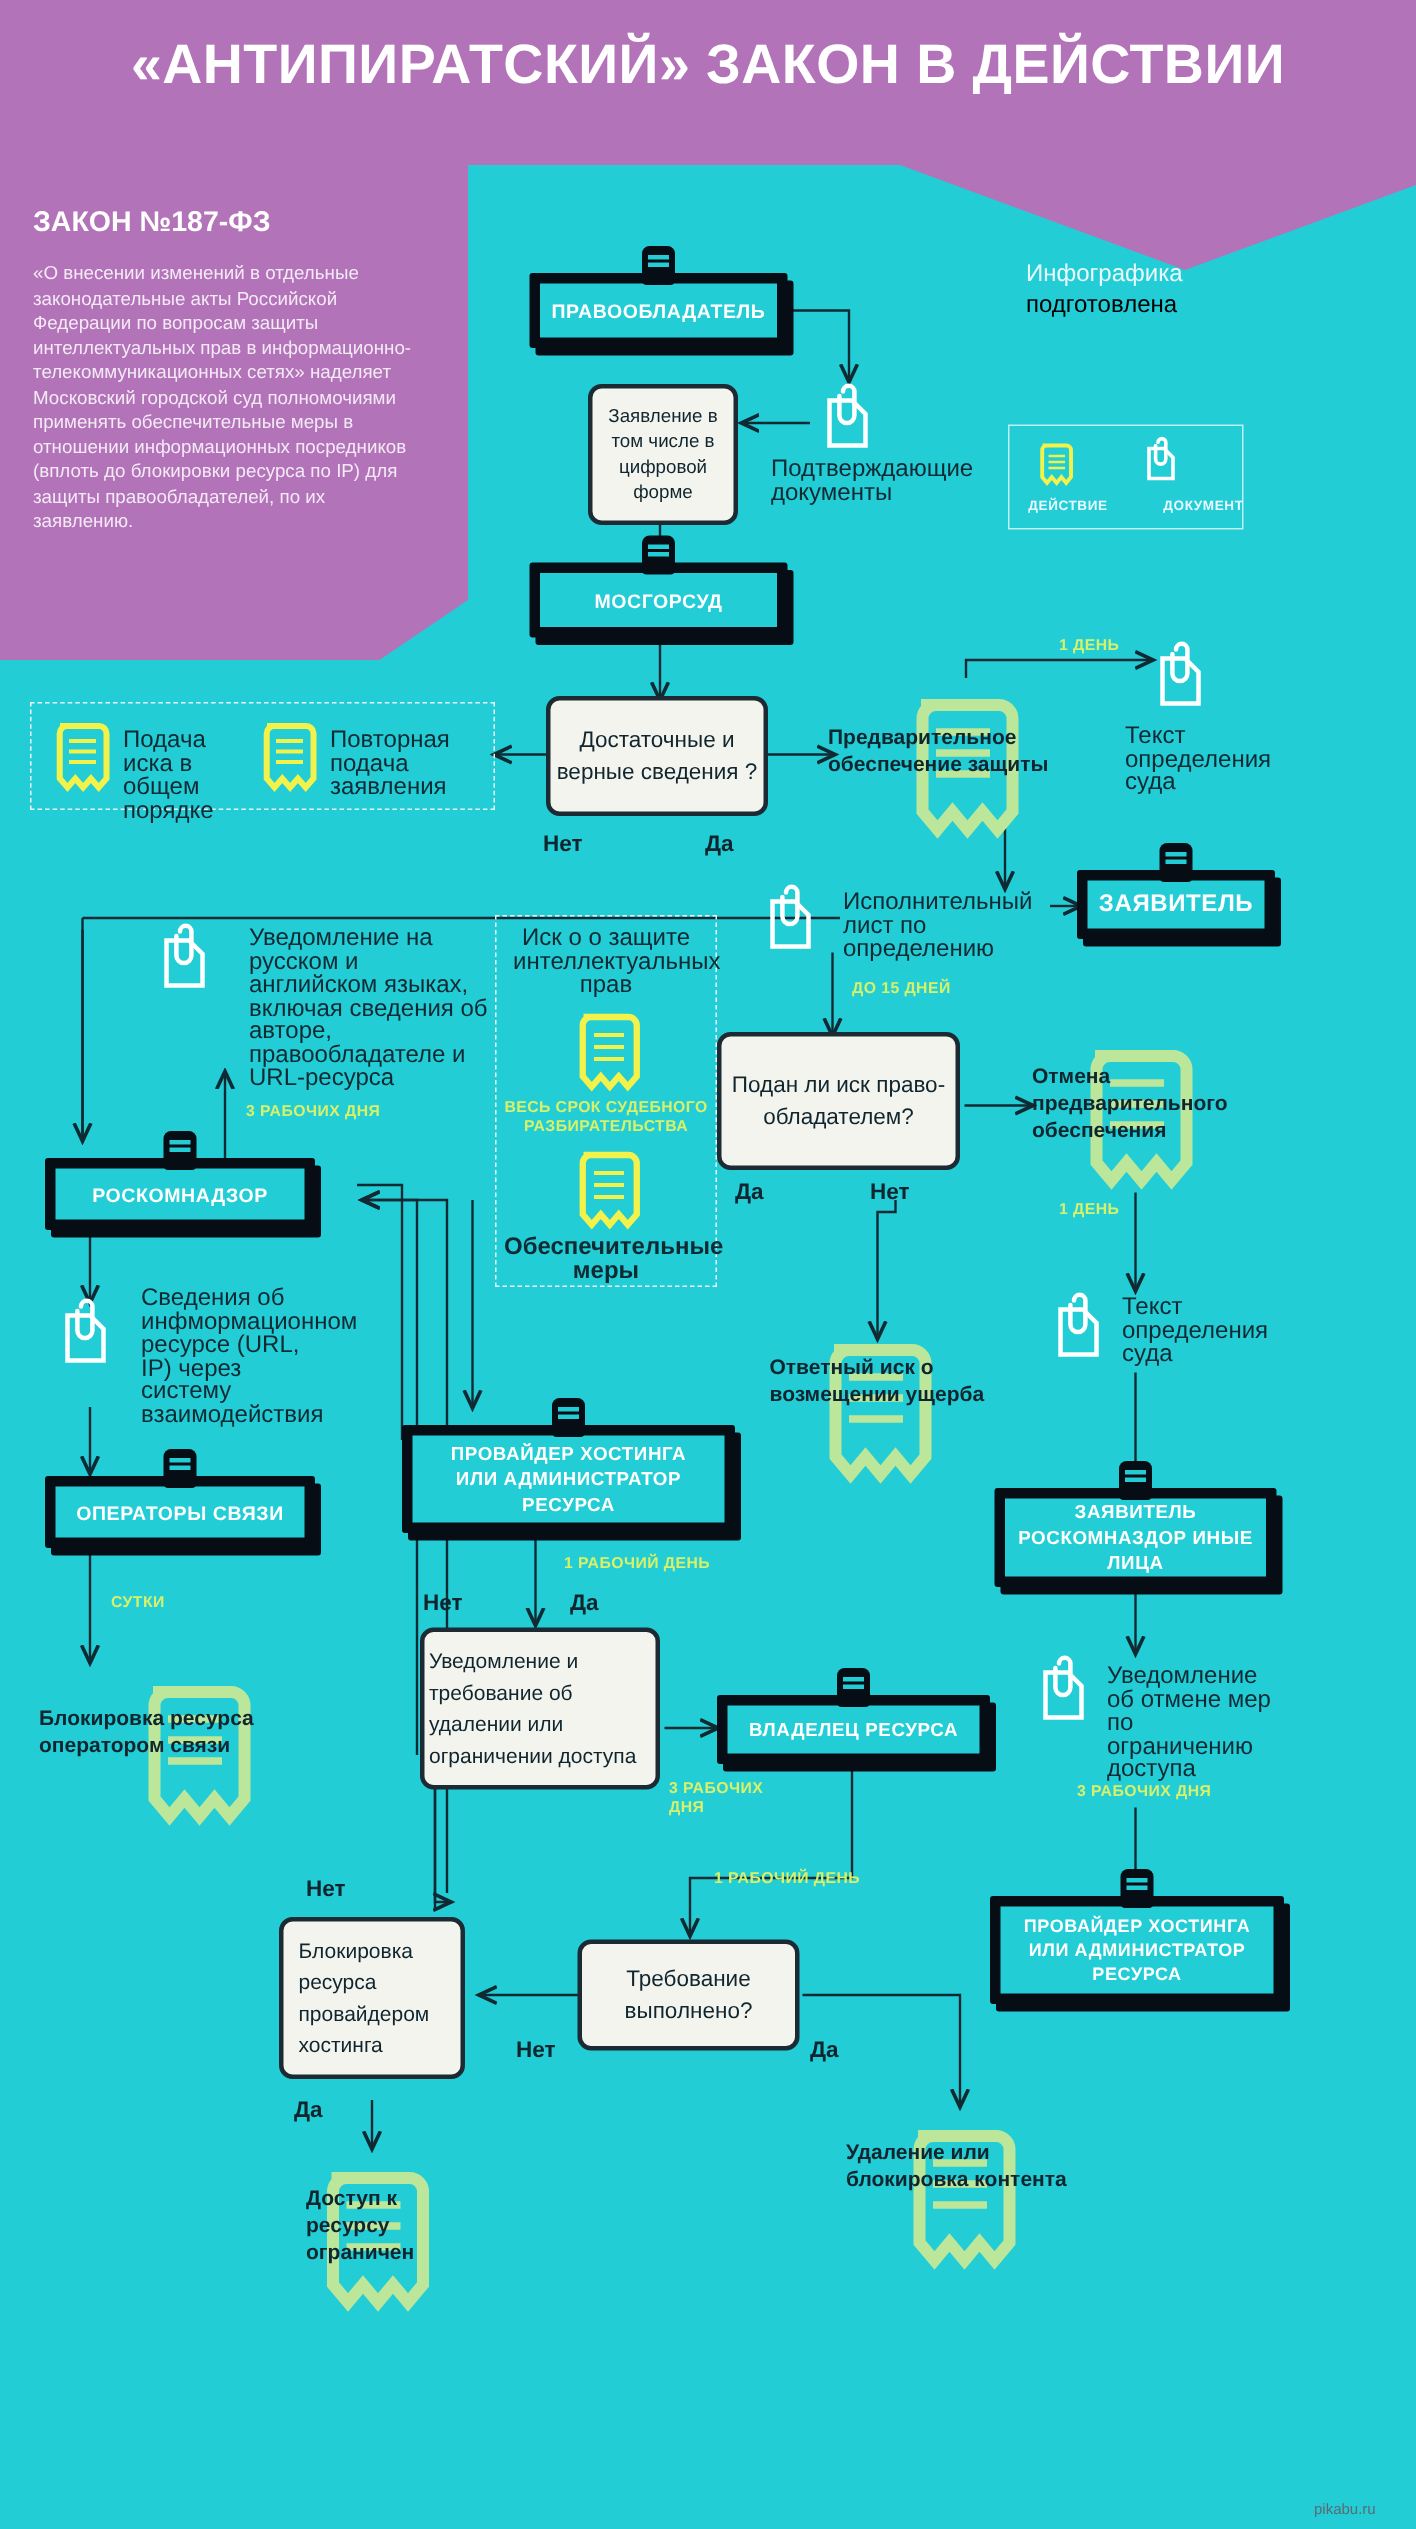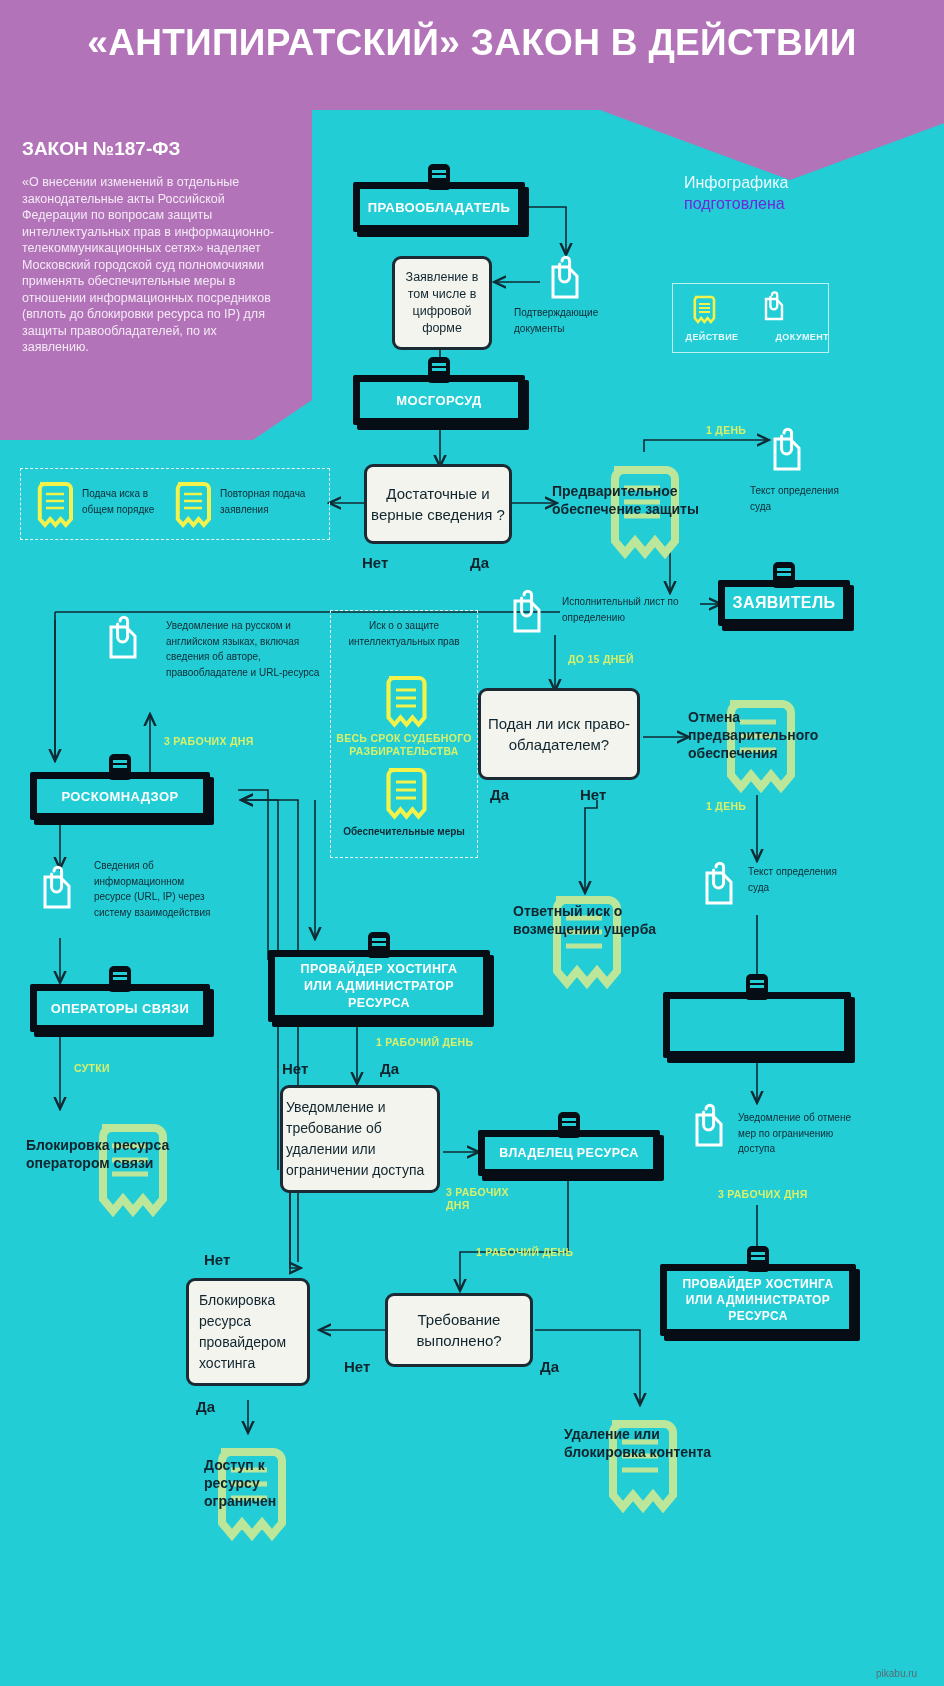--- a/index.html
+++ b/index.html
@@ -29,21 +29,21 @@
     background:#B373B8;
     clip-path:polygon(0 0, 312px 0, 312px 290px, 253px 330px, 0 330px);
     padding:28px 26px 0 22px;box-sizing:border-box;
   }
   #law-title{color:#fff;font-size:19px;font-weight:bold;margin-bottom:14px;}
   #law-body{color:#f4eaf6;font-size:12.5px;line-height:16.5px;}
   .law-date{color:#fff;font-size:13.5px;font-weight:bold;line-height:19px;}
   #law-dates{margin-top:14px;}
 
   
-  .txt{font-size:10px;line-height:15.5px;color:#102a33;}
+  .txt{font-size:16px;line-height:15.5px;color:#102a33;}
   .dur{font-size:10.5px;font-weight:bold;color:#d9f06a;letter-spacing:.3px;line-height:13px;}
   .yn{font-size:15px;font-weight:bold;color:#10252e;}
   .green-lbl{font-size:14px;font-weight:bold;color:#10252e;line-height:18px;}
 
   
   .node{
     box-sizing:border-box;border:7px solid #070d14;background:#22CDD6;
     color:#fff;font-weight:bold;text-align:center;letter-spacing:.4px;
     display:flex;align-items:center;justify-content:center;
     border-radius:2px;box-shadow:4px 5px 0 #070d14;
@@ -87,21 +87,21 @@
 <div class="abs" id="header"></div>
 <div class="abs" id="title">«АНТИПИРАТСКИЙ» ЗАКОН В ДЕЙСТВИИ</div>
 
 <div class="abs" id="law-panel">
   <div id="law-title">ЗАКОН №187-ФЗ</div>
   <div id="law-body">«О внесении изменений в отдельные законодательные акты Российской Федерации по вопросам защиты интеллектуальных прав в информационно-телекоммуникационных сетях» наделяет Московский городской суд полномочиями применять обеспечительные меры в отношении информационных посредников (вплоть до блокировки ресурса по IP) для защиты правообладателей, по их заявлению.</div>
 </div>
 
 <div class="abs" style="left:684px;top:172px;width:240px;">
   <div style="font-size:16px;color:#eafaff;line-height:21px;">Инфографика</div>
-  <div style="font-size:16px;color:#6d28d9;line-height:21px;">подготовлена</div>
+  <div style="font-size:16px;color:#000000;line-height:21px;">подготовлена</div>
 </div>
 
 <div class="abs legendbox" style="left:672px;top:283px;width:157px;height:70px;">
   <div class="abs" style="left:18px;top:8px;">
     <svg width="26" height="33" viewBox="0 0 26 33">
       <path d="M4 5 h16 a3 3 0 0 1 3 3 v18 l-3.2 4 -3.2-4 -3.2 4 -3.2-4 -3.2 4 -3.2-4 V8 a3 3 0 0 1 3-3 z" fill="none" stroke="#F2F24A" stroke-width="2.6"></path>
       <path d="M8 12 h11 M8 16 h11 M8 20 h11" stroke="#F2F24A" stroke-width="1.8"></path>
     </svg>
   </div>
   <div class="abs" style="left:88px;top:8px;">
@@ -245,20 +245,21 @@
 <div class="node-wrap" style="left:478px;top:1130px;width:182px;height:46px;z-index:3;">
   <div class="node" style="width:182px;height:46px;font-size:12.5px;">
     <span class="stand"></span>
     <span>ВЛАДЕЛЕЦ РЕСУРСА</span>
   </div>
 </div>
 
 <div class="node-wrap" style="left:663px;top:992px;width:188px;height:66px;z-index:3;">
   <div class="node" style="width:188px;height:66px;font-size:12.5px;line-height:17px;">
     <span class="stand"></span>
+    <span>ЗАЯВИТЕЛЬ РОСКОМНАЗДОР ИНЫЕ ЛИЦА</span>
   </div>
 </div>
 
 <div class="node-wrap" style="left:660px;top:1264px;width:196px;height:72px;z-index:3;">
   <div class="node" style="width:196px;height:72px;font-size:12px;line-height:16px;padding:0 8px;box-sizing:border-box;">
     <span class="stand"></span>
     <span>ПРОВАЙДЕР ХОСТИНГА ИЛИ АДМИНИСТРАТОР РЕСУРСА</span>
   </div>
 </div>
 

